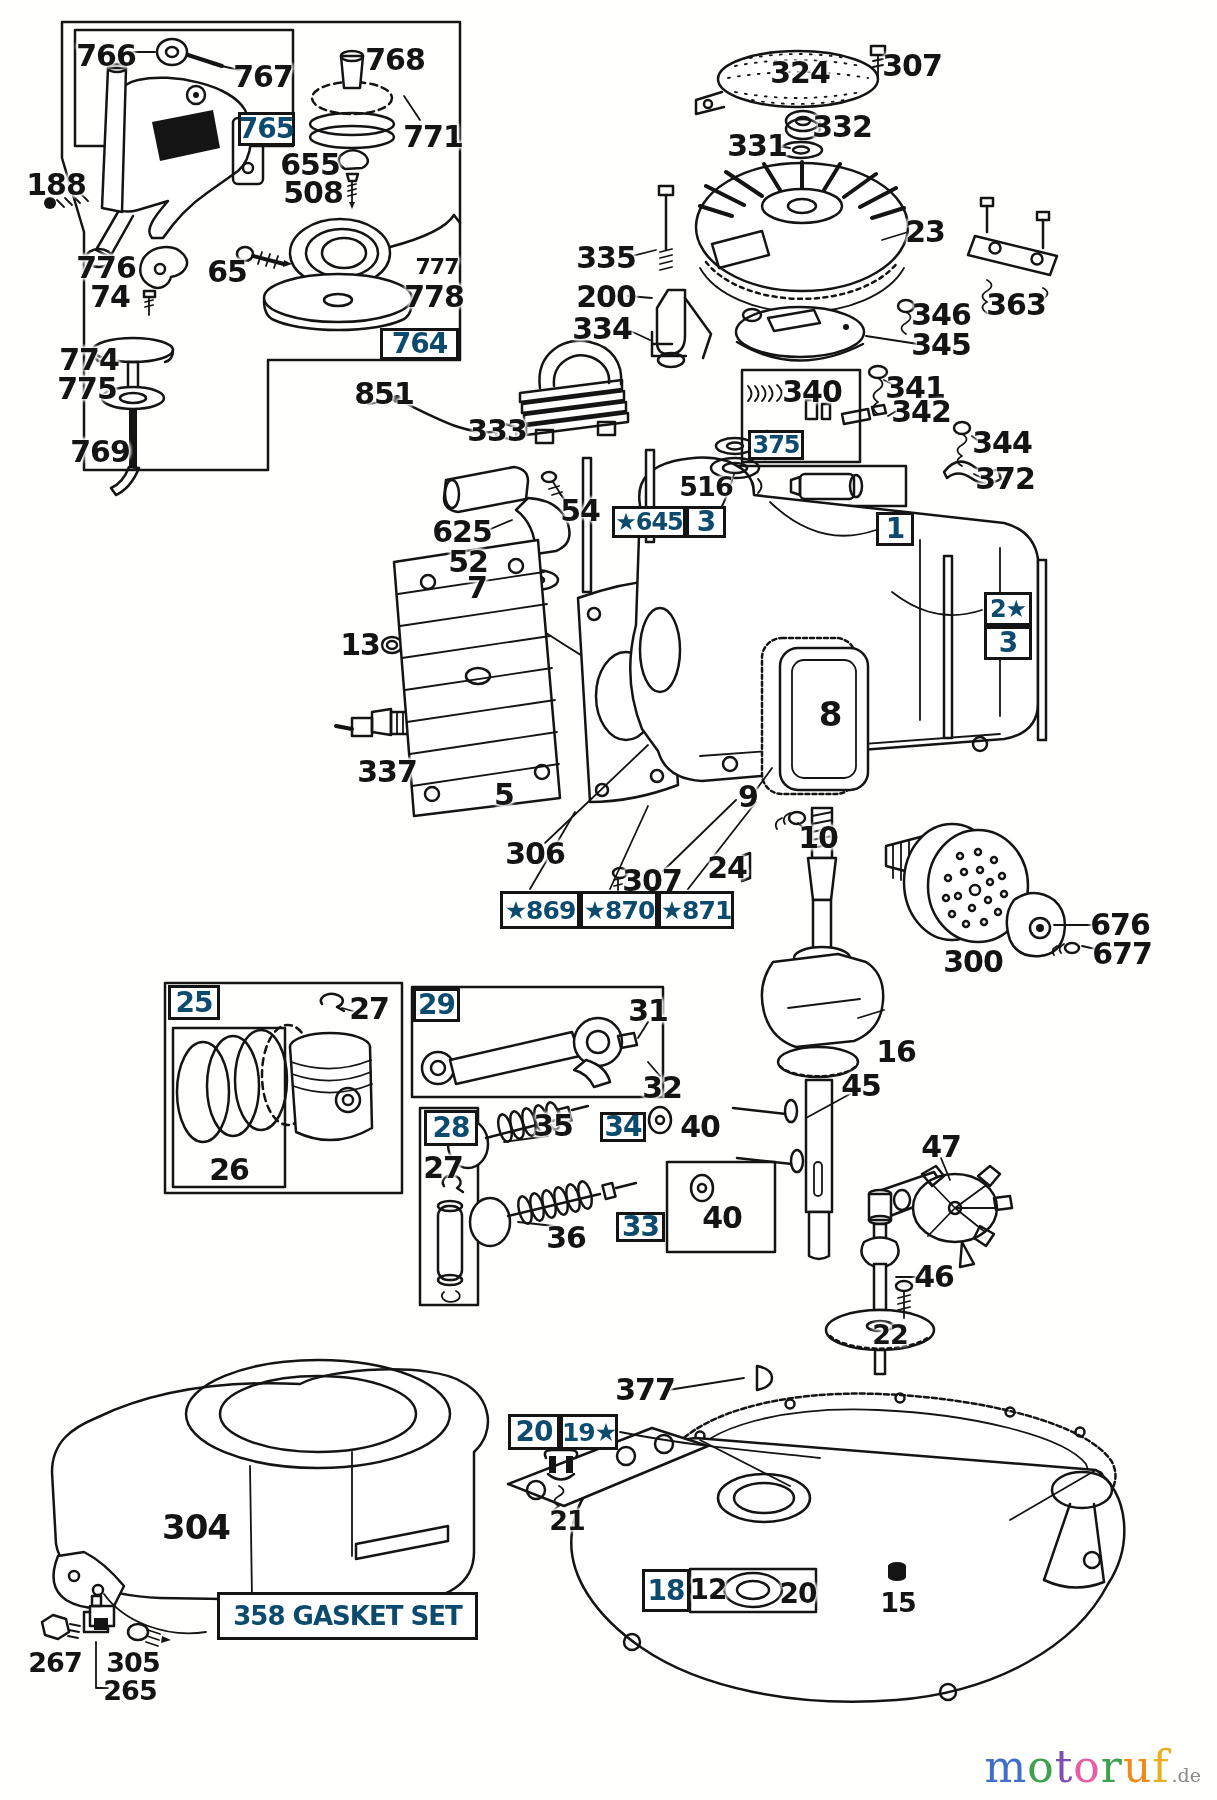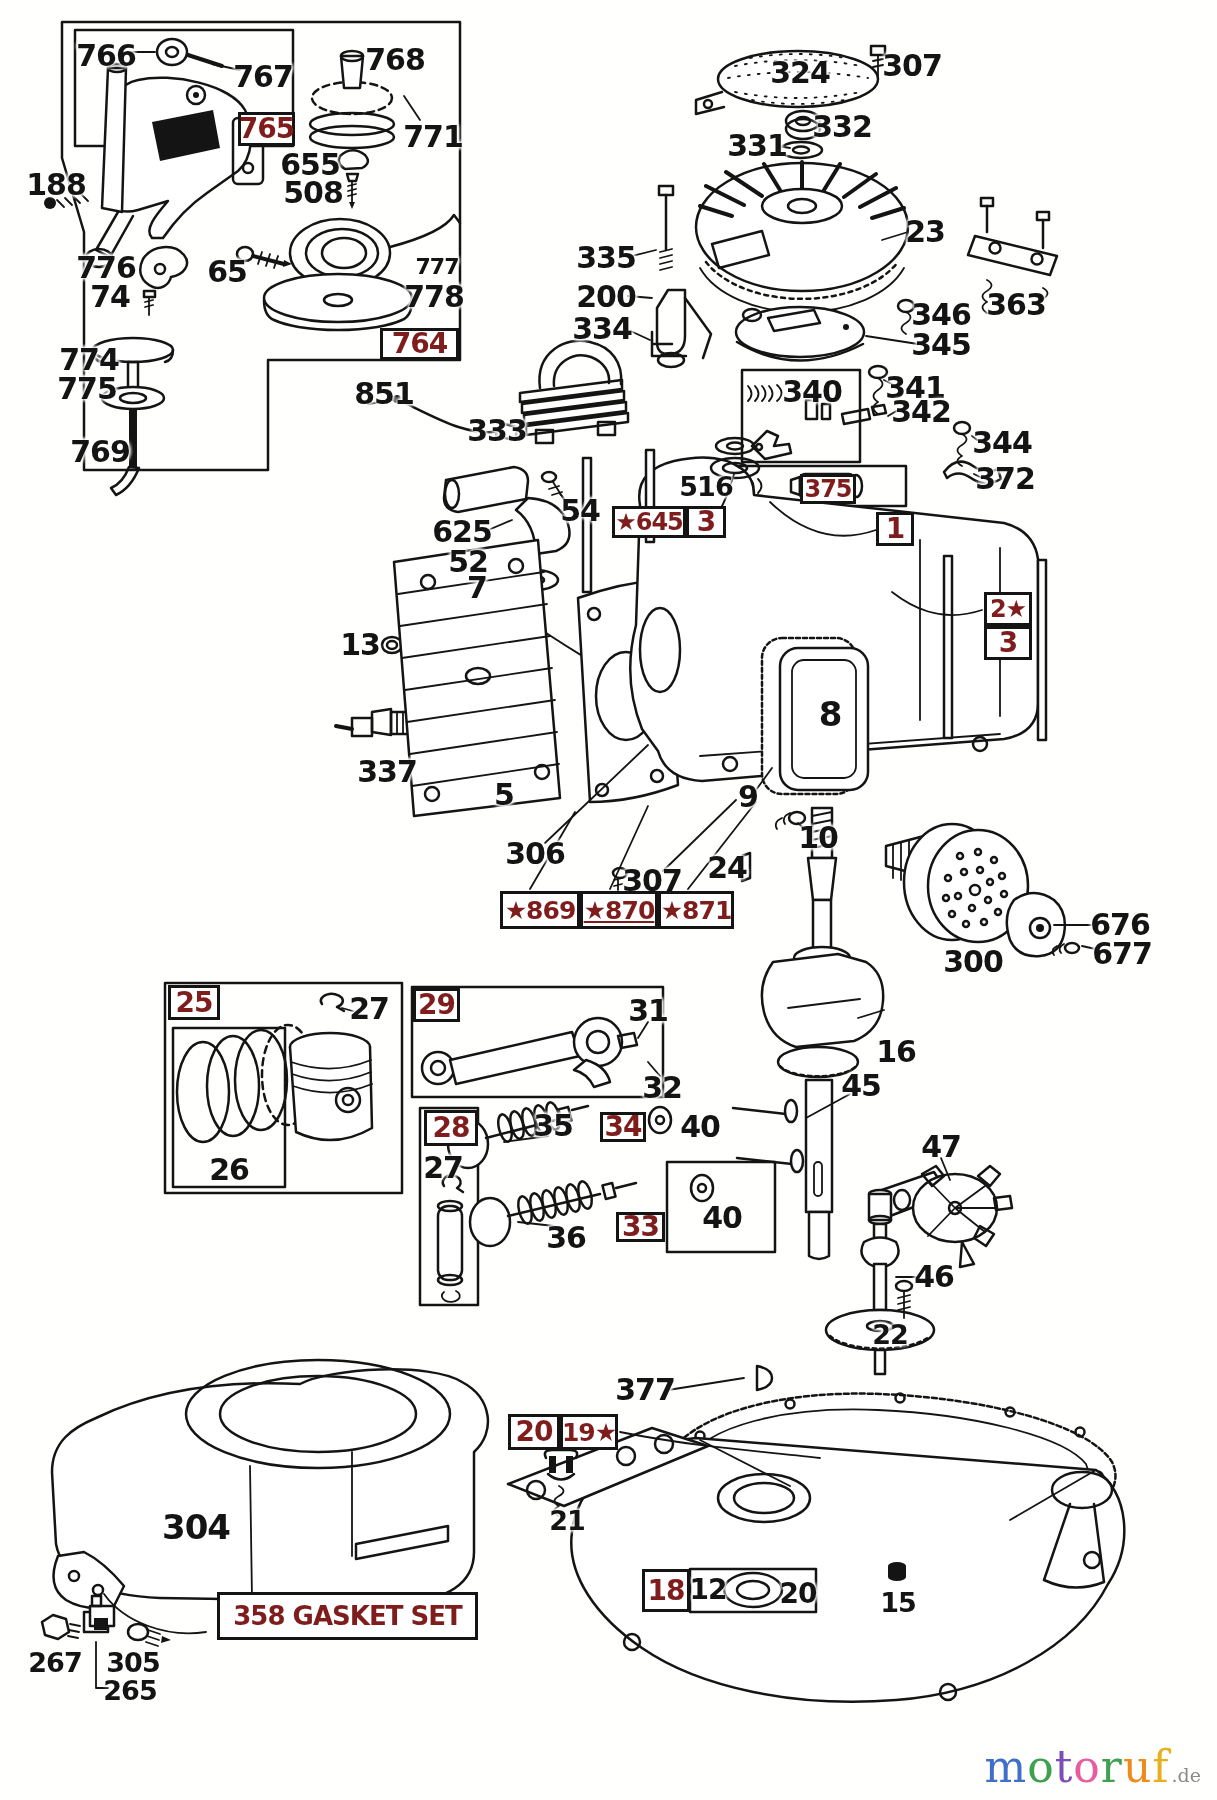--- a/index.html
+++ b/index.html
@@ -9,21 +9,21 @@
   #art *{stroke:#141414;stroke-width:2.5;fill:none;stroke-linecap:round;stroke-linejoin:round;}
   #art .F{fill:#141414;stroke:none;}
   #art .W{fill:#ffffff;}
   #art .thin{stroke-width:1.8;}
   #art .thick{stroke-width:4;}
   #overlay{position:absolute;left:0;top:0;width:100%;height:100%;}
   .lbl{position:absolute;transform:translate(-50%,-50%);font-weight:700;color:#141414;
        letter-spacing:-1px;white-space:nowrap;line-height:1;
        text-shadow:0 0 4px #fff,0 0 4px #fff,0 0 4px #fff,0 0 4px #fff;}
   .bx{position:absolute;box-sizing:border-box;border:3px solid #141414;background:#ffffff;
-      display:flex;align-items:center;justify-content:center;font-weight:700;color:#7f1d1d;
+      display:flex;align-items:center;justify-content:center;font-weight:700;color:#0c4a6e;
       letter-spacing:-1px;white-space:nowrap;line-height:1;}
   .logo{position:absolute;right:16px;bottom:8px;display:flex;align-items:baseline;
         font-family:"DejaVu Serif","Liberation Serif",serif;}
   .logo span.ch{font-size:44px;font-weight:400;letter-spacing:1px;}
   .logo span.sfx{font-size:19px;margin-left:2px;}
 </style>
 </head>
 <body>
 
 <div class="stage">
@@ -547,28 +547,28 @@
       <div class="lbl" style="left: 890px; top: 1334px; font-size: 27px;">22</div>
       <div class="lbl" style="left: 196px; top: 1527px; font-size: 34px;">304</div>
       <div class="lbl" style="left: 55px; top: 1662px; font-size: 27px;">267</div>
       <div class="lbl" style="left: 133px; top: 1662px; font-size: 27px;">305</div>
       <div class="lbl" style="left: 130px; top: 1690px; font-size: 27px;">265</div>
       <div class="lbl" style="left: 898px; top: 1602px; font-size: 27px; text-align: right;">15</div>
       <div class="lbl" style="left: 708px; top: 1590px; font-size: 28px;">12</div>
       <div class="lbl" style="left: 798px; top: 1594px; font-size: 28px;">20</div>
       <div class="bx" style="left: 238px; top: 112px; width: 57px; height: 34px; font-size: 28px;">765</div>
       <div class="bx" style="left: 380px; top: 328px; width: 79px; height: 32px; font-size: 28px;">764</div>
-      <div class="bx" style="left: 800px; top: 430px; width: 56px; height: 30px; font-size: 24px; margin-top: 44px;">375</div>
+      <div class="bx" style="left: 748px; top: 430px; width: 56px; height: 30px; font-size: 24px;">375</div>
       <div class="bx" style="left: 612px; top: 506px; width: 74px; height: 32px; font-size: 24px;">★645</div>
       <div class="bx" style="left: 686px; top: 506px; width: 40px; height: 32px; font-size: 28px;">3</div>
       <div class="bx" style="left: 876px; top: 512px; width: 38px; height: 34px; font-size: 28px;">1</div>
       <div class="bx" style="left: 984px; top: 592px; width: 48px; height: 34px; font-size: 24px;">2★</div>
       <div class="bx" style="left: 984px; top: 626px; width: 48px; height: 34px; font-size: 28px;">3</div>
       <div class="bx" style="left: 500px; top: 891px; width: 80px; height: 38px; font-size: 25px;">★869</div>
-      <div class="bx" style="left: 580px; top: 891px; width: 78px; height: 38px; font-size: 25px; text-decoration: underline;">★870</div>
+      <div class="bx" style="left: 580px; top: 891px; width: 78px; height: 38px; font-size: 25px;">★870</div>
       <div class="bx" style="left: 658px; top: 891px; width: 76px; height: 38px; font-size: 25px;">★871</div>
       <div class="bx" style="left: 168px; top: 985px; width: 52px; height: 35px; font-size: 28px;">25</div>
       <div class="bx" style="left: 413px; top: 988px; width: 47px; height: 34px; font-size: 28px;">29</div>
       <div class="bx" style="left: 424px; top: 1110px; width: 54px; height: 36px; font-size: 28px;">28</div>
       <div class="bx" style="left: 600px; top: 1112px; width: 46px; height: 30px; font-size: 28px;">34</div>
       <div class="bx" style="left: 616px; top: 1212px; width: 49px; height: 30px; font-size: 28px; text-align: center;">33</div>
       <div class="bx" style="left: 508px; top: 1414px; width: 52px; height: 36px; font-size: 28px;">20</div>
       <div class="bx" style="left: 560px; top: 1414px; width: 58px; height: 36px; font-size: 25px;">19★</div>
       <div class="bx" style="left: 642px; top: 1569px; width: 48px; height: 43px; font-size: 28px;">18</div>
       <div class="bx" style="left: 217px; top: 1592px; width: 261px; height: 48px; font-size: 26px;">358 GASKET SET</div>

